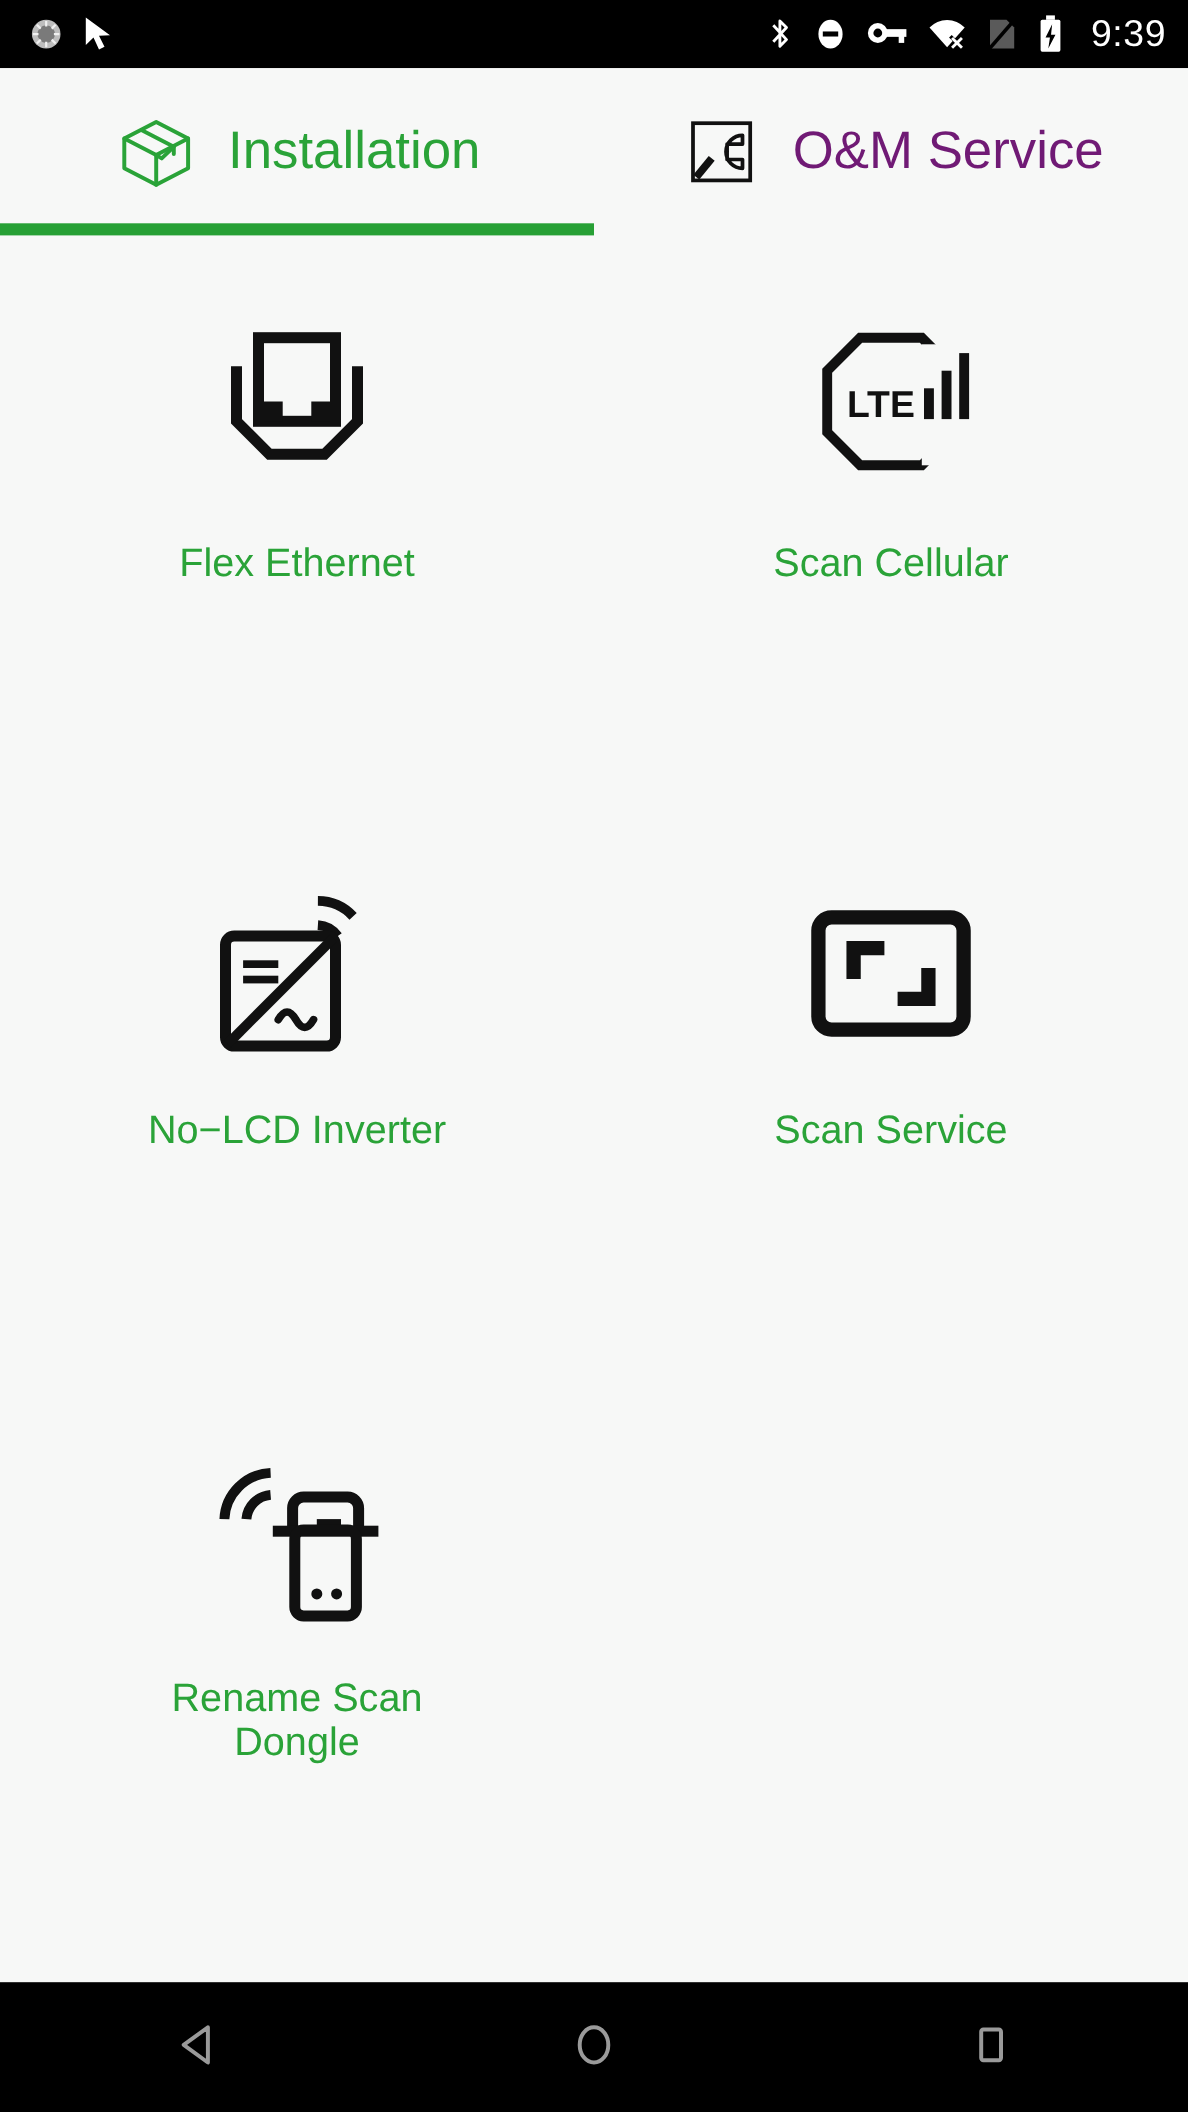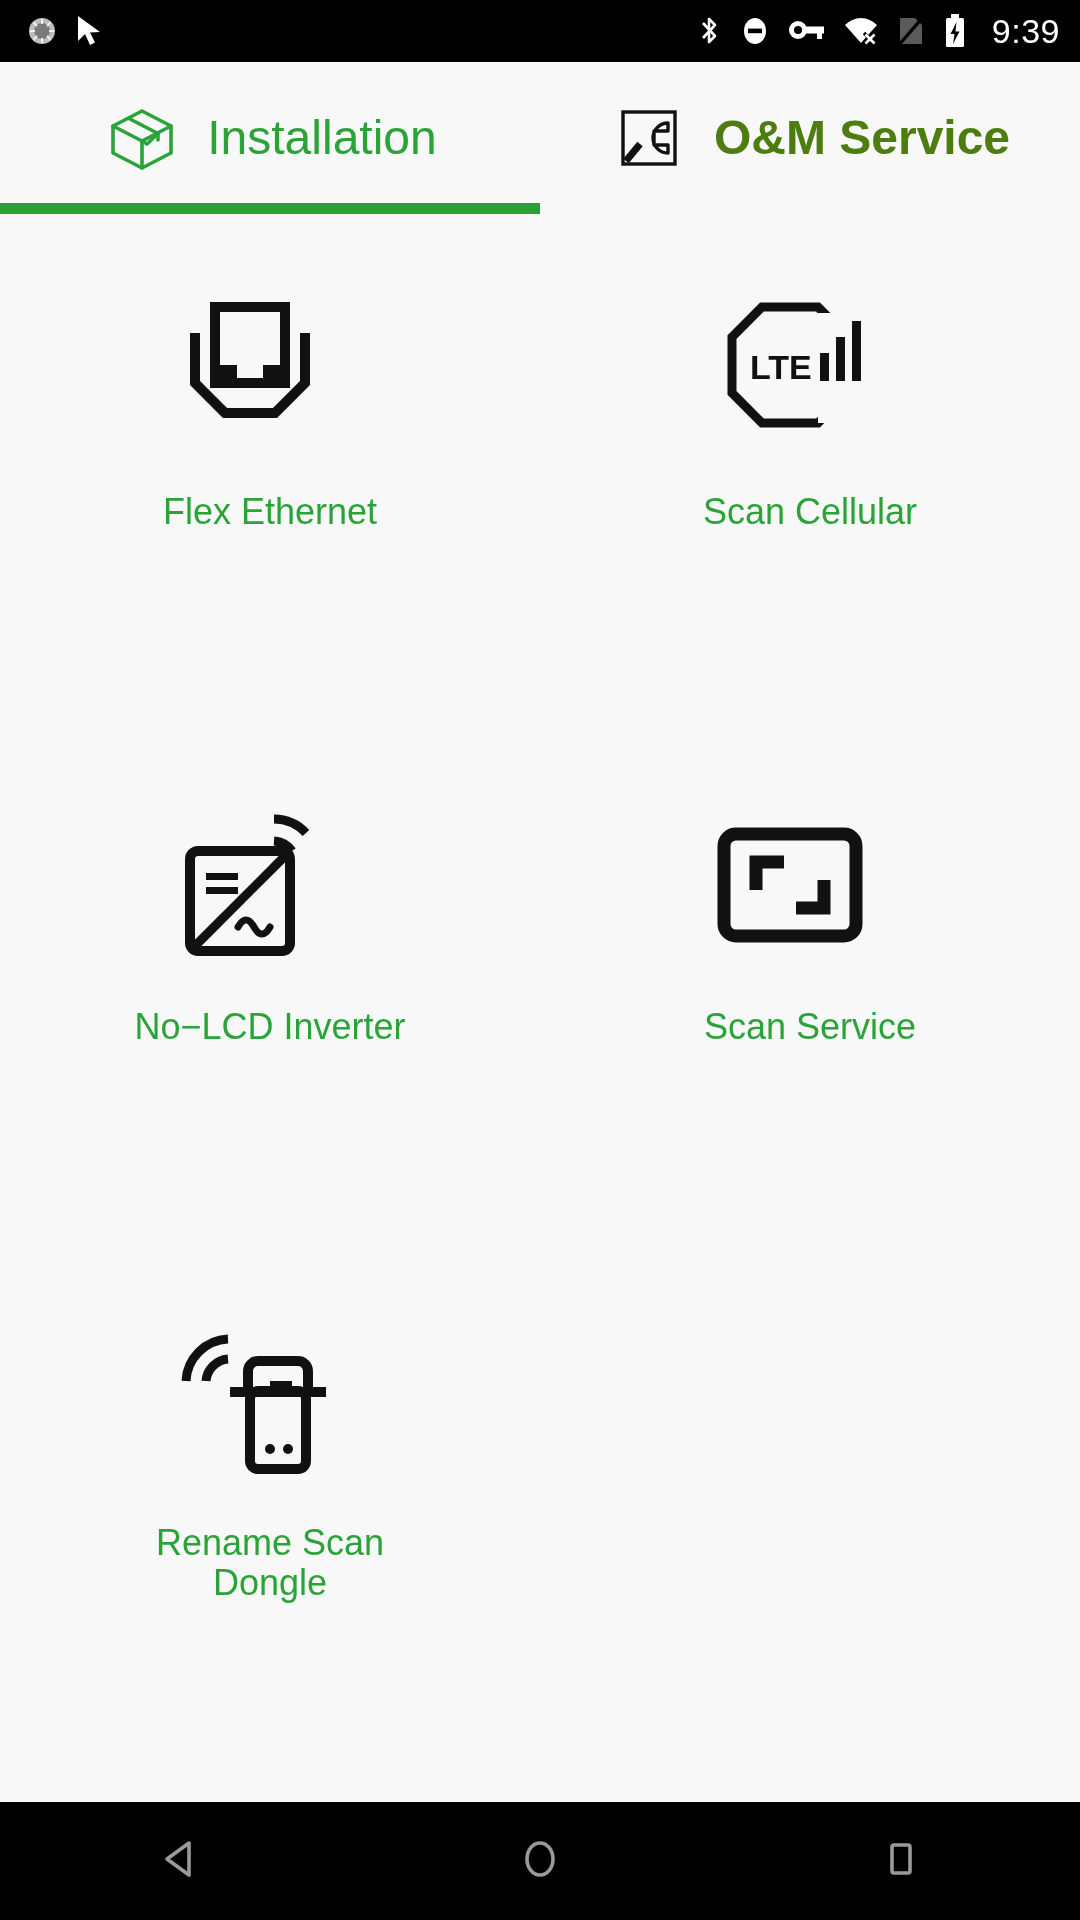--- a/index.html
+++ b/index.html
@@ -20,38 +20,38 @@
   .sb-right { margin-left:auto; display:flex; align-items:center; gap:17px; }
   .sb-icon { display:flex; align-items:center; justify-content:center; }
   .sb-clock { color:#fff; font-size:34px; letter-spacing:0.5px; margin-left:8px; font-family:"Liberation Sans", sans-serif; }
 
   
   .tabbar { flex:0 0 152px; height:152px; display:flex; position:relative; background:#f7f8f7; }
   .tab { flex:1 1 50%; display:flex; align-items:center; justify-content:center; gap:26px; cursor:pointer; }
   .tab-ico { width:78px; height:78px; display:flex; align-items:center; justify-content:center; }
   .tab-label { font-size:48px; line-height:1; }
   .tab.active .tab-label { color:#2aa338; }
-  .tab.inactive .tab-label { color:#4d7c0f;font-weight:bold; }
+  .tab.inactive .tab-label { color:#701a75; }
   .tab-underline { position:absolute; left:0; bottom:0; width:50%; height:11px; background:#27a035; }
 
   
   .grid {
     flex:1 1 auto;
     display:grid;
     grid-template-columns:1fr 1fr;
     grid-template-rows:1fr 1fr 1fr;
     padding:42px 0 0 0;
     align-content:start;
   }
   .cell {
     display:flex; flex-direction:column; align-items:center;
     padding-top:14px;
     cursor:pointer;
   }
-  .cell-ico { width:200px; height:200px; display:flex; align-items:center; justify-content:flex-start;text-decoration:underline; }
+  .cell-ico { width:200px; height:200px; display:flex; align-items:center; justify-content:center;text-decoration:underline; }
   .cell-label {
     margin-top:22px;
     color:#2aa338;
     font-size:36px;
     line-height:1.12;
     text-align:center;
     max-width:330px;
   }
 
   

